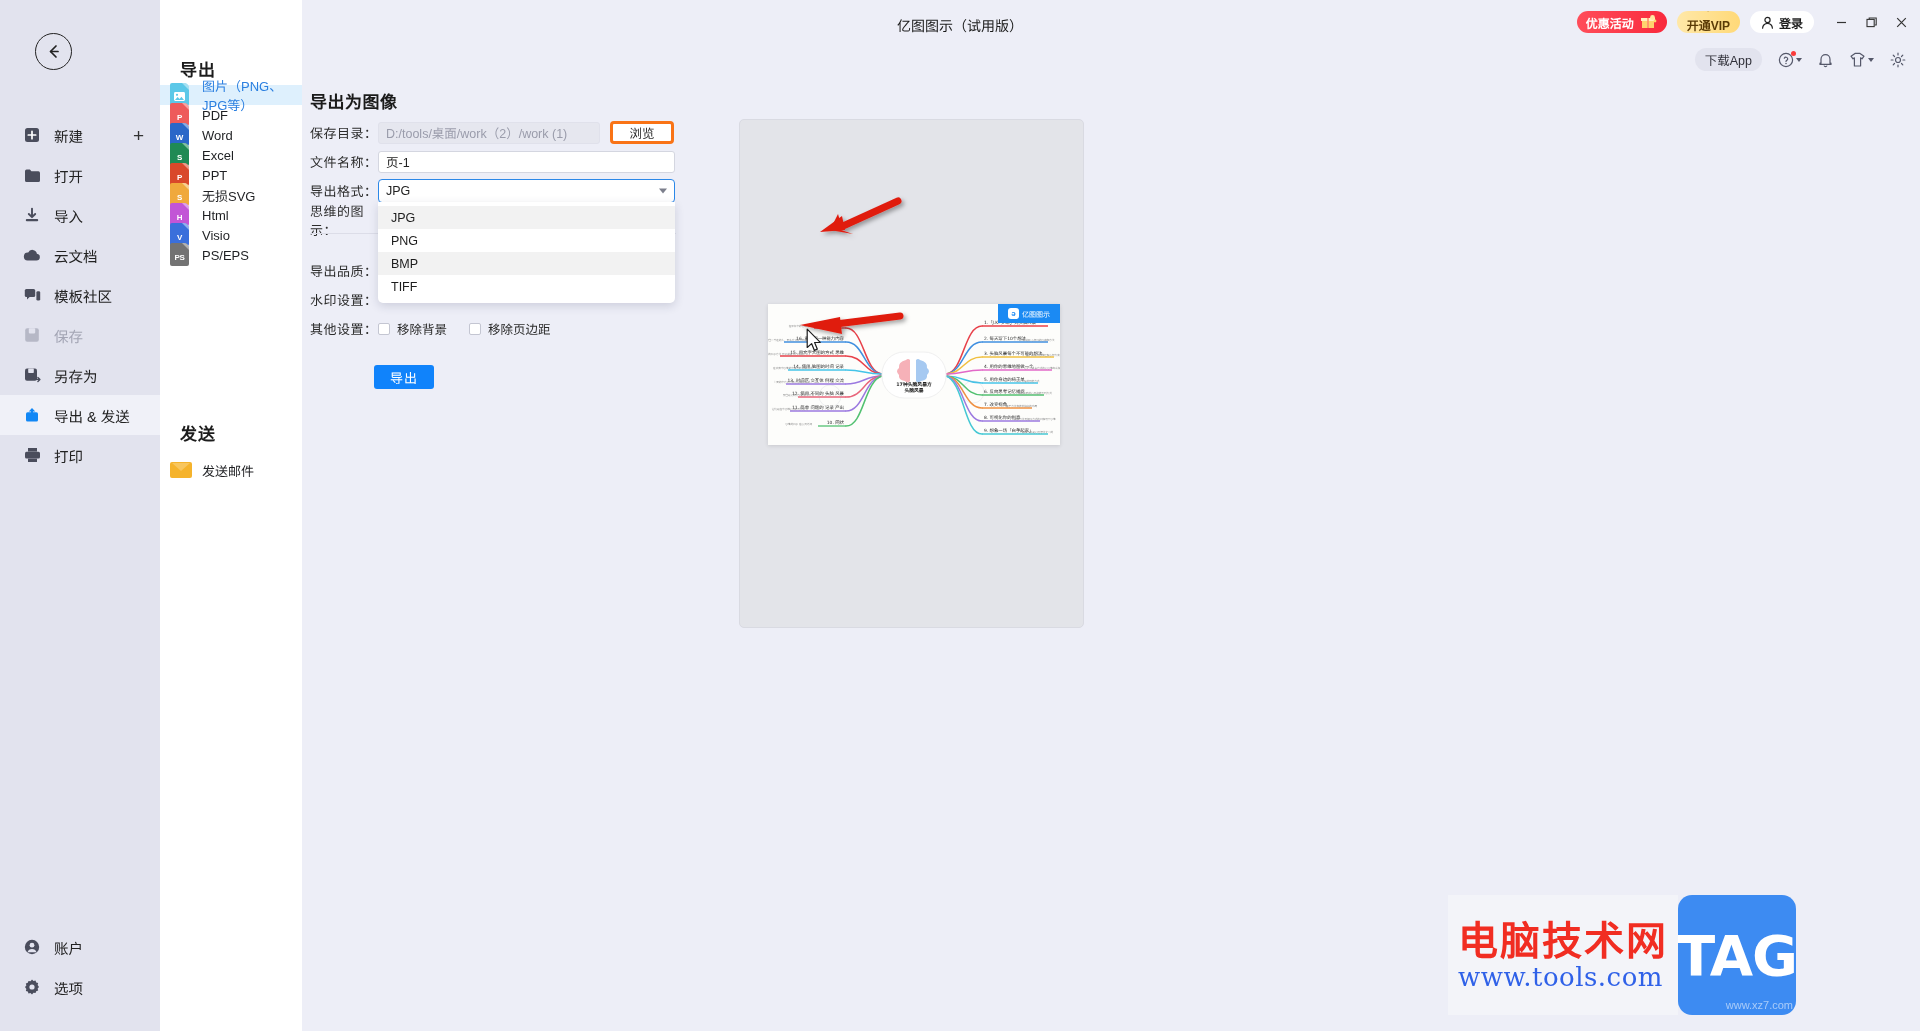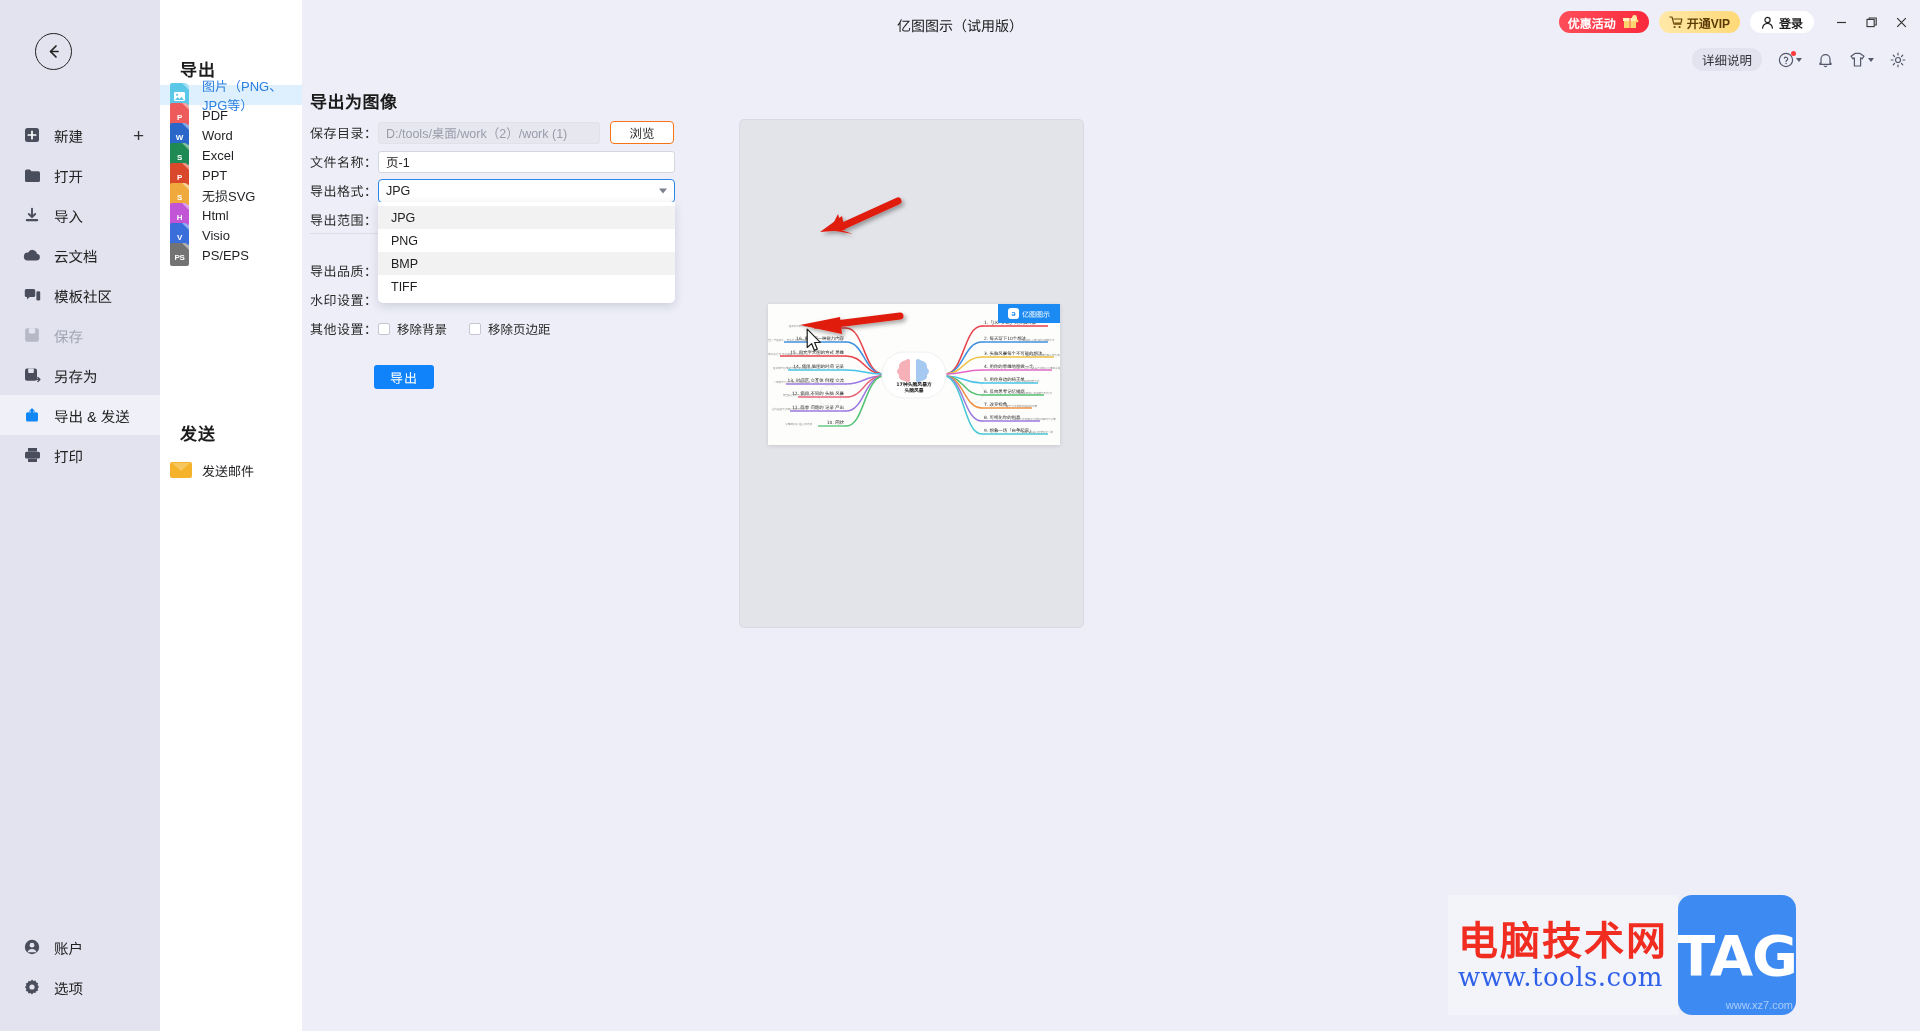--- a/index.html
+++ b/index.html
@@ -150,21 +150,21 @@
     background: #fff;
     font-size: 12.5px;
     color: #222;
     display: flex; align-items: center;
     padding: 0 7px;
   }
   .fld.readonly { background: #e6e7ef; color: #9a9cab; border-color: #e0e1eb; }
   .browse-btn {
     margin-left: 10px;
     width: 64px; height: 23px;
-    border: 1px solid #f97316; border-radius: 4px;
+    border: 3px solid #f97316; border-radius: 4px;
     background: #fff; cursor: pointer;
     font-size: 12.5px; color: #2c2c2c;
     display: flex; align-items: center; justify-content: center;
   }
   .combo {
     width: 297px; height: 24px;
     border: 1.4px solid #2b88e8; border-radius: 4px;
     background: #fff;
     display: flex; align-items: center;
     padding: 0 7px;
@@ -264,21 +264,21 @@
     height: 22px; padding: 0 9px; border-radius: 11px;
     background: linear-gradient(90deg,#ff4d5a,#f9293c);
     color: #fff; font-size: 12px; font-weight: bold;
     display: flex; align-items: center; gap: 4px; cursor: pointer;
     position: relative; overflow: hidden;
   }
   .vip-pill {
     height: 22px; padding: 0 10px; border-radius: 11px;
     background: linear-gradient(90deg,#ffe8a8,#ffd978);
     color: #5b3b06; font-size: 12px; font-weight: bold;
-    display: flex; align-items: center; gap: 4px; cursor: pointer;
+    display: flex; align-items: center; gap: 4px; cursor: pointer; flex-direction: column;
   }
   .login-pill {
     height: 22px; padding: 0 11px; border-radius: 11px;
     background: #ffffff; color: #1d1d1d; font-size: 12px; font-weight: bold;
     display: flex; align-items: center; gap: 5px; cursor: pointer;
   }
   .win-ctl { display: flex; align-items: center; gap: 16px; margin-left: 10px; }
   .win-ctl div { cursor: pointer; width: 14px; height: 14px; display:flex; align-items:center; justify-content:center; }
 
   .toprow2 {
@@ -592,21 +592,21 @@
 
       <div class="row">
         <span class="lab">导出格式：</span>
         <span class="combo">
           <span>JPG</span>
           <span class="caret"></span>
         </span>
       </div>
 
       <div class="row">
-        <span class="lab">导出范围：</span>
+        <span class="lab">思维的图示：</span>
       </div>
 
       <div style="height:16px"></div>
       <div class="divider"></div>
       <div style="height:6px"></div>
 
       <div class="row">
         <span class="lab">导出品质：</span>
       </div>
 
@@ -791,21 +791,21 @@
       </div>
       <div>
         <svg width="13" height="13" viewBox="0 0 13 13">
             <path d="M2.2 2.2l8.6 8.6M10.8 2.2l-8.6 8.6" stroke="#333" stroke-width="1.2"></path>
           </svg>
       </div>
     </div>
   </div>
 
   <div class="toprow2">
-    <div class="dl-app">详细说明</div>
+    <div class="dl-app">下载App</div>
     <div class="t2ico">
       <svg width="16" height="16" viewBox="0 0 16 16">
         <circle cx="8" cy="8" r="6.6" fill="none" stroke="#55586a" stroke-width="1.2"></circle>
         <path d="M6.3 6.2a1.8 1.8 0 0 1 3.4.7c0 1.2-1.7 1.3-1.7 2.5" fill="none" stroke="#55586a" stroke-width="1.2" stroke-linecap="round"></path>
         <circle cx="8" cy="11.4" r="0.75" fill="#55586a"></circle>
       </svg>
       <span class="reddot"></span>
       <span class="mini-caret"></span>
     </div>
     <div class="t2ico">

